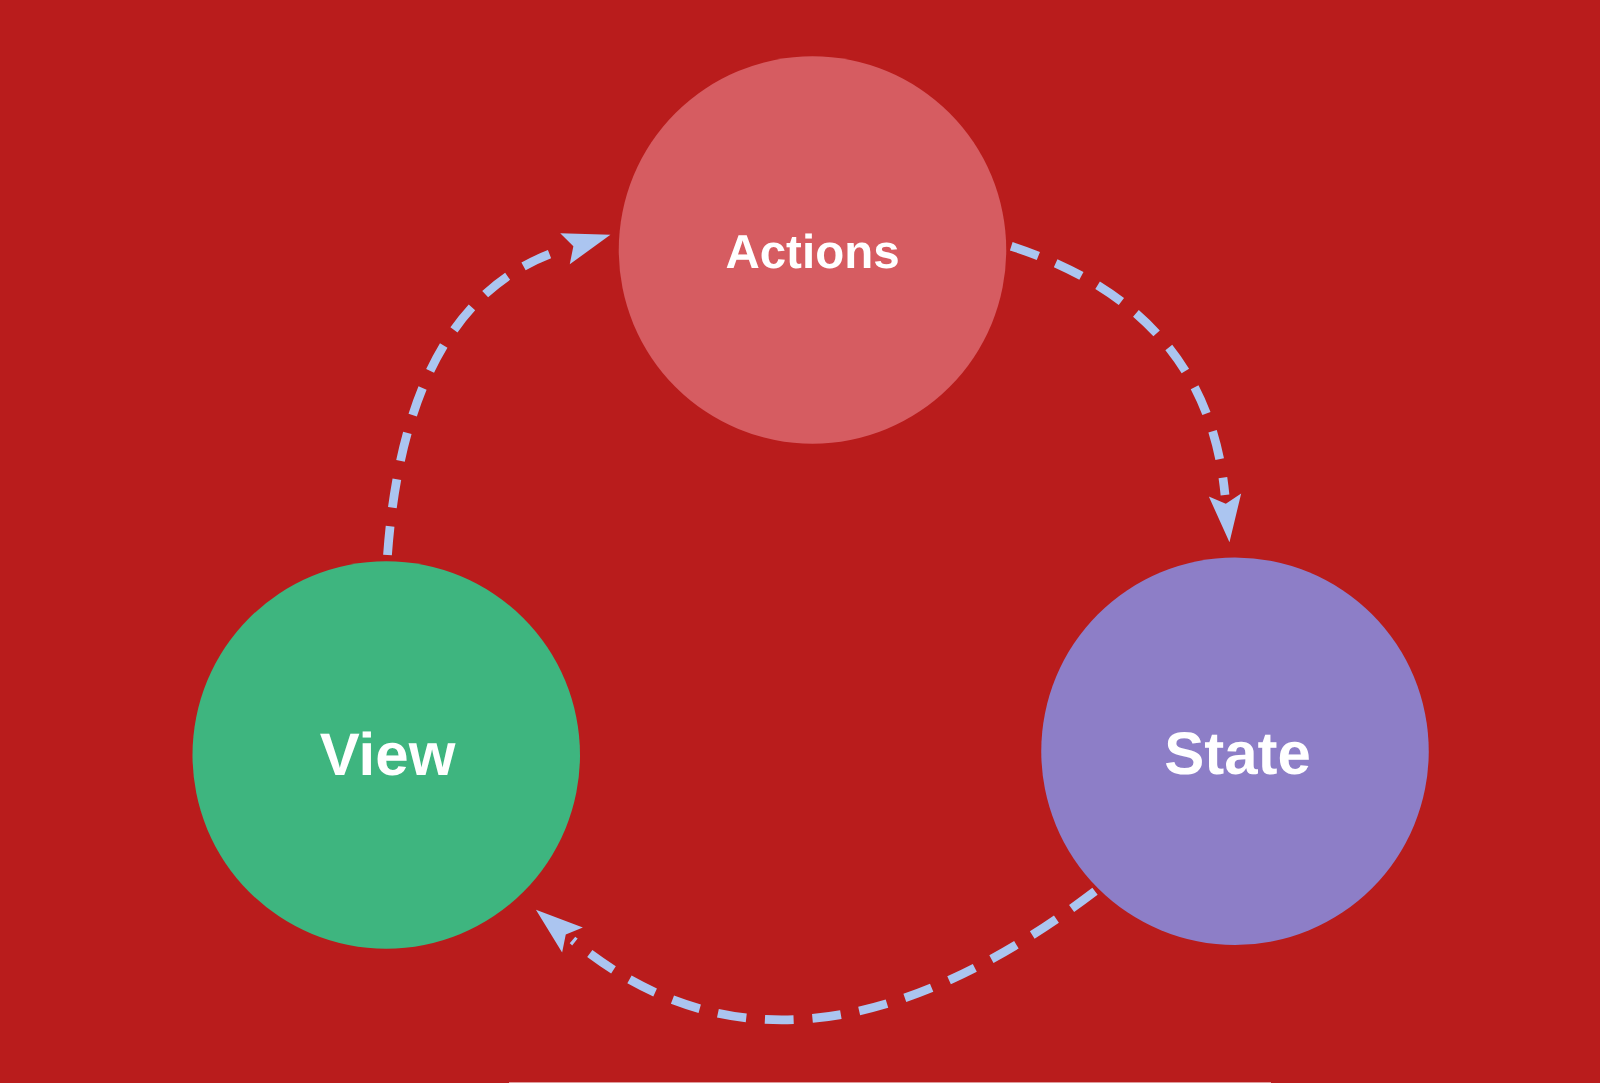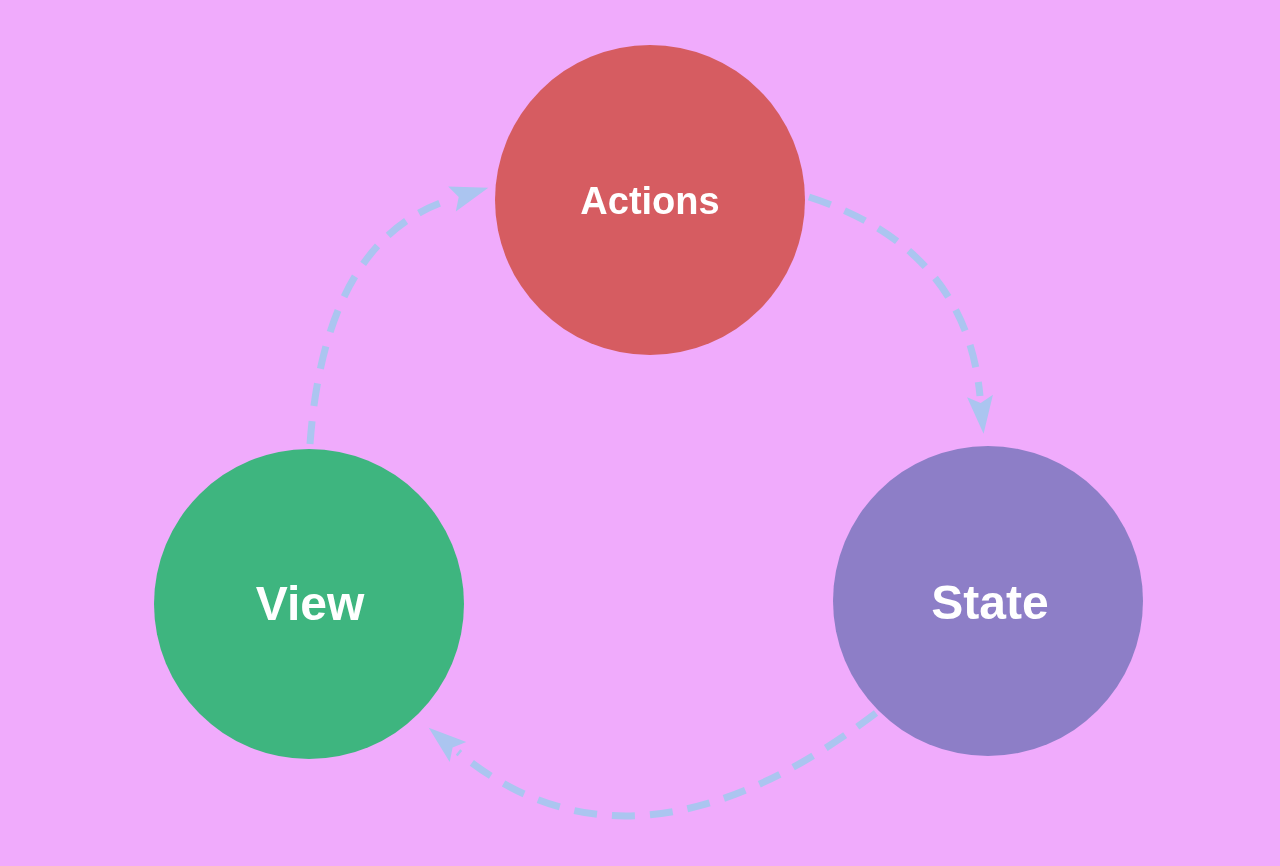--- a/index.html
+++ b/index.html
@@ -7,21 +7,21 @@
     padding: 0;
     width: 1280px;
     height: 866px;
     background: #ffffff;
     overflow: hidden;
   }
   .stage {
     position: relative;
     width: 1280px;
     height: 866px;
-    background: #f0abfc;
+    background: #b91c1c;
   }
   svg {
     display: block;
   }
   .node-label {
     font-family: "Liberation Sans", sans-serif;
     font-weight: 700;
     fill: #ffffff;
     text-anchor: middle;
   }

